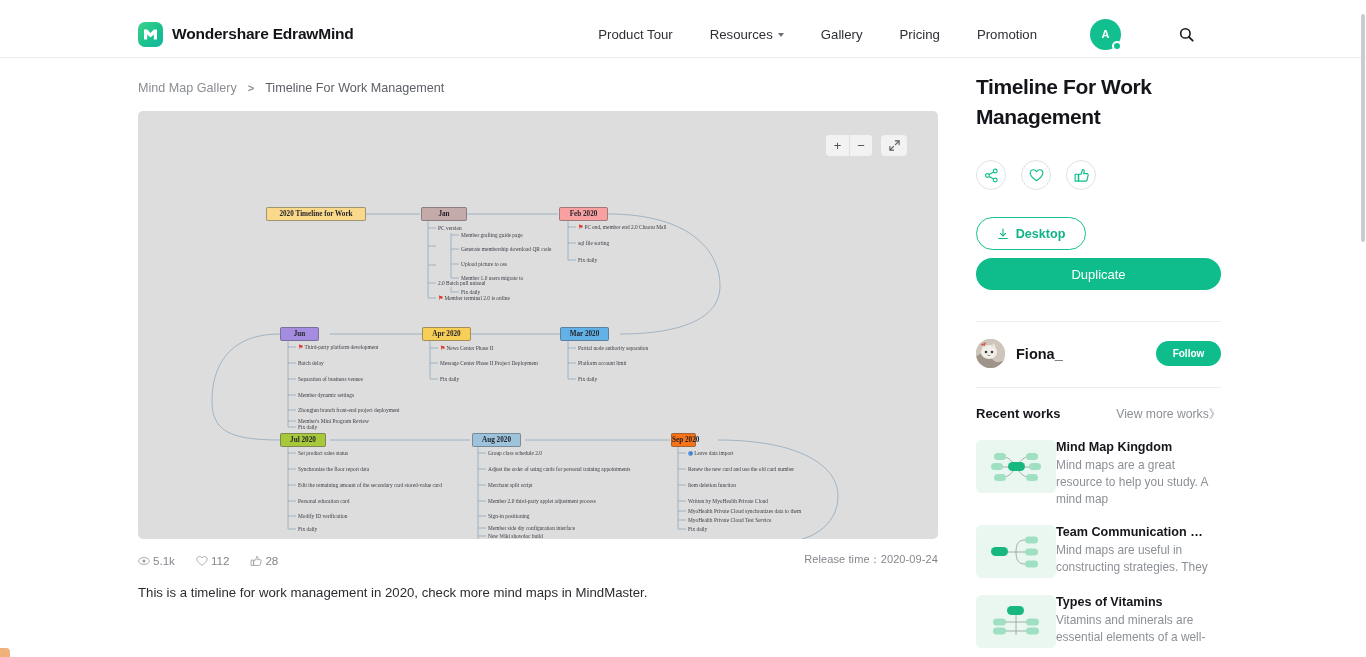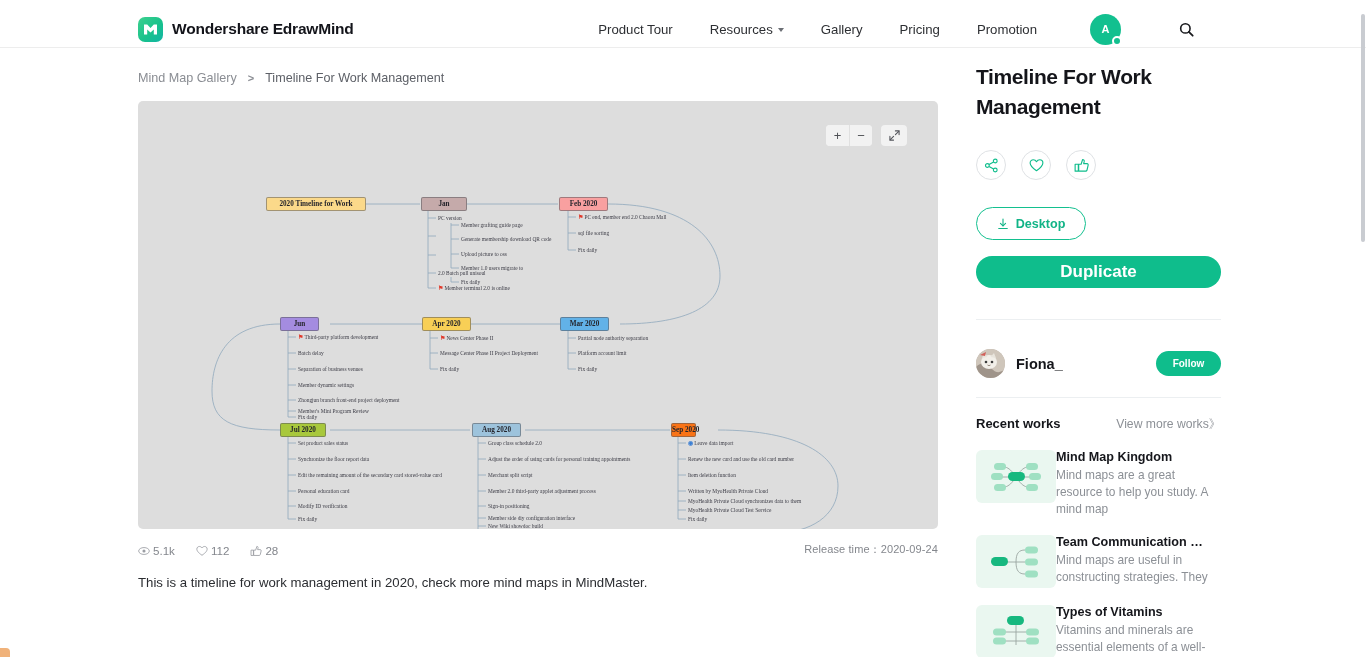--- a/index.html
+++ b/index.html
@@ -6,21 +6,21 @@
   html, body {
     width: 1366px; height: 657px;
     background: #ffffff;
     font-family: "Liberation Sans", sans-serif;
     color: #1c1c1e;
     overflow: hidden;
   }
 
   
   .header {
-    height: 48px;
+    height: 58px;
     border-bottom: 1px solid #ededed;
     display: flex; align-items: center;
     padding: 11px 172px 0 138px;
     background: #fff;
     position: relative;
   }
   .brand { display: flex; align-items: center; gap: 9px; }
   .brand-logo {
     width: 25px; height: 25px; border-radius: 7px;
     background: linear-gradient(135deg,#3ed18f 0%,#19c28b 55%,#12b5a6 100%);
@@ -111,28 +111,28 @@
     border: 1px solid #dfe2e5; background: #fff;
     display: flex; align-items: center; justify-content: center; cursor: pointer;
   }
   .btn-desktop {
     margin-top: 27px; width: 110px; height: 33px; border-radius: 17px;
     border: 1px solid #13c08f; background: #fff; color: #11b487;
     font-size: 12.6px; font-weight: 700; cursor: pointer;
     display: flex; align-items: center; justify-content: center; gap: 7px;
   }
   .btn-duplicate {
-    margin-top: 16px; width: 245px; height: 32px; border-radius: 16px;
+    margin-top: 8px; width: 245px; height: 32px; border-radius: 16px;
     background: #0fbd8c; color: #fff; border: none;
-    font-size: 17px; font-weight: 700; cursor: pointer;
+    font-size: 13px; font-weight: 400; cursor: pointer;
     display: flex; align-items: center; justify-content: center;
   }
   .divider { height: 1px; background: #eceff1; margin-top: 31px; }
 
-  .author-row { display: flex; align-items: center; margin-top: 29px; }
+  .author-row { display: flex; align-items: center; margin-top: 17px; }
   .avatar-img {
     width: 29px; height: 29px; border-radius: 50%; overflow: hidden;
     background: #bfb6ad; flex: none;
   }
   .author-name { font-size: 14.5px; font-weight: 700; margin-left: 11px; color: #15161b; }
   .btn-follow {
     margin-left: auto; width: 65px; height: 25px; border-radius: 13px;
     background: #0fbd8c; color: #fff; border: none; font-size: 10px; font-weight: 700;
     cursor: pointer;
   }

